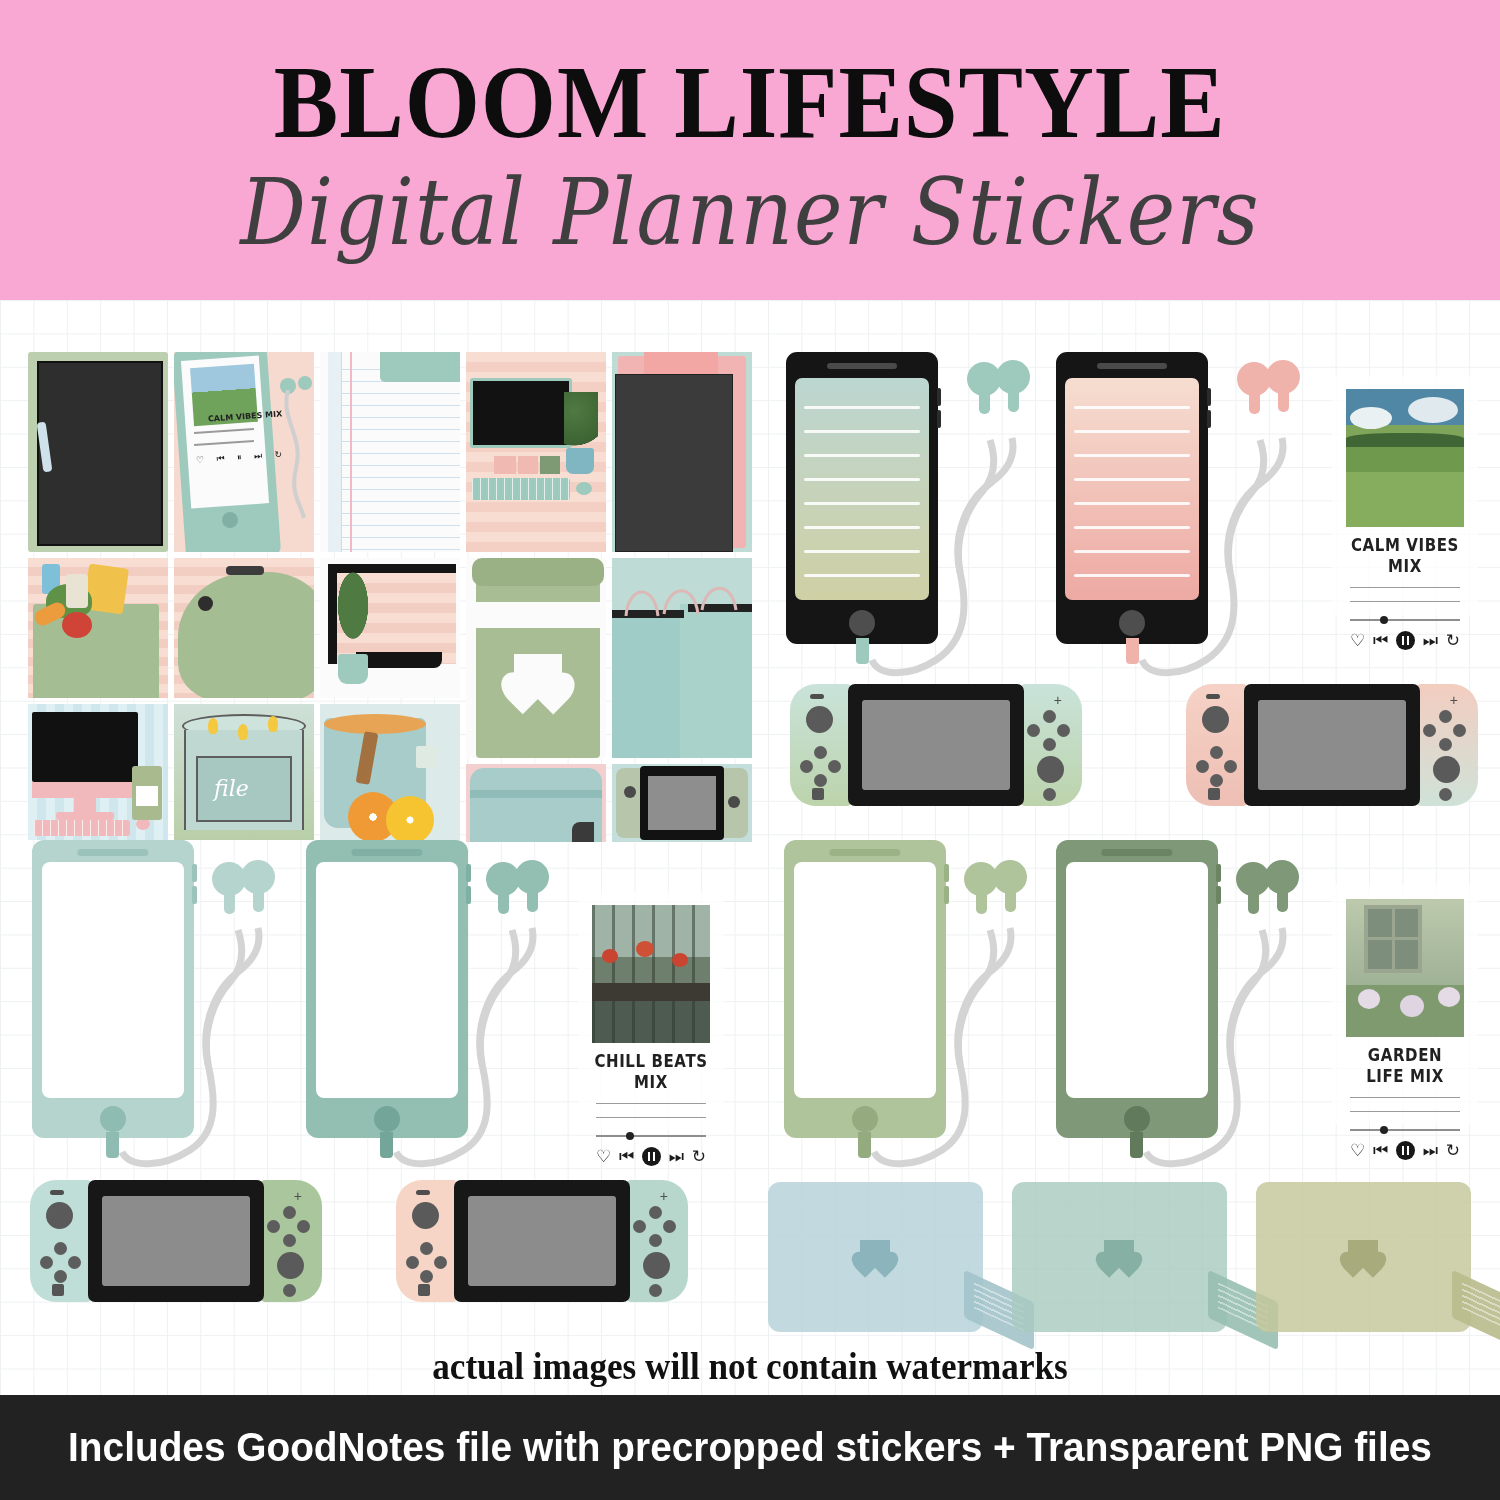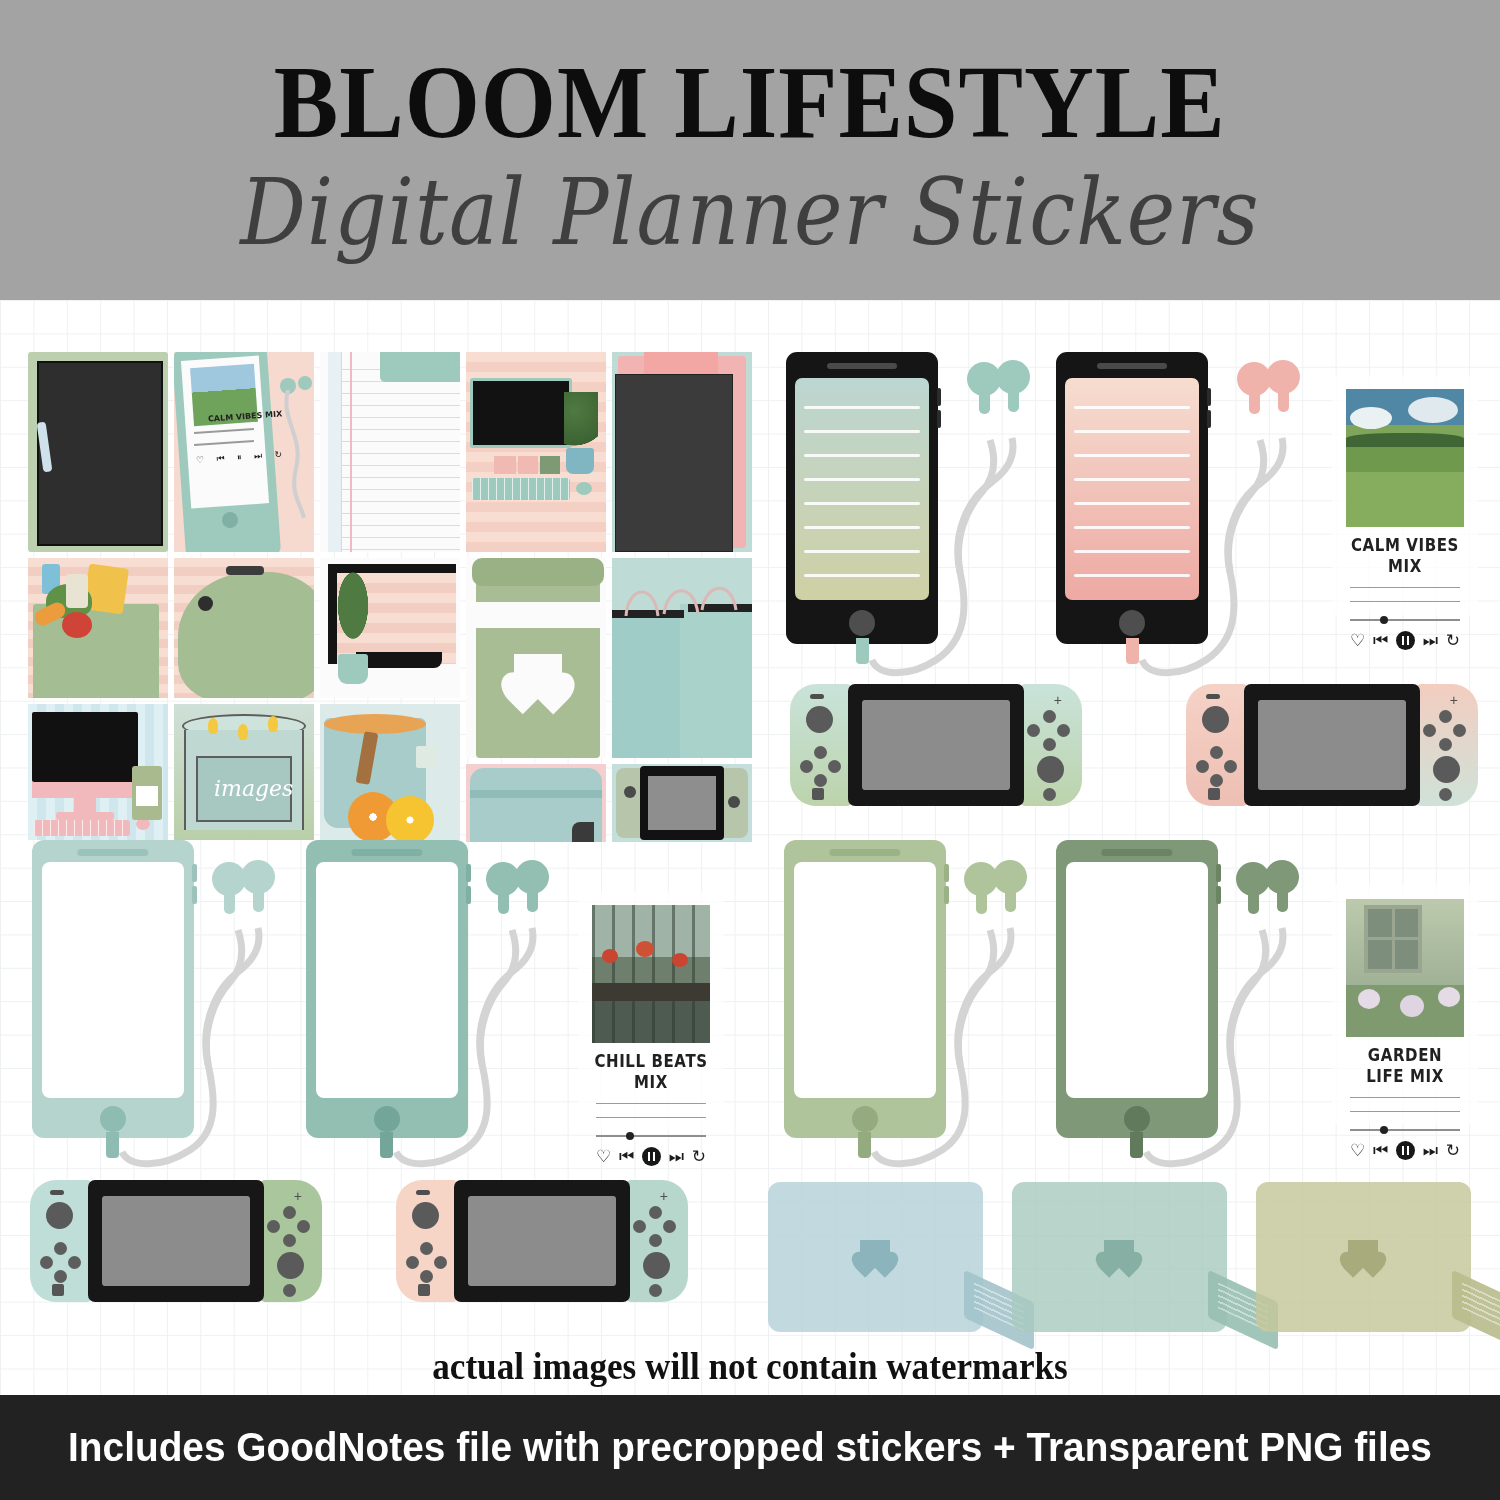--- a/index.html
+++ b/index.html
@@ -7,21 +7,21 @@
   body {
     font-family: "Liberation Sans", sans-serif;
     background: #ffffff;
     overflow: hidden;
     position: relative;
   }
 
   
   .header {
     position: absolute; left: 0; top: 0; width: 1500px; height: 300px;
-    background: #a3a3a3;
+    background: #f9a8d4;
     display: flex; flex-direction: column;
     align-items: center; justify-content: center;
   }
   .title-main {
     font-family: "Liberation Serif", serif;
     font-weight: bold;
     font-size: 104px;
     letter-spacing: 1px;
     color: #0d0d0d;
     line-height: 1;
@@ -259,21 +259,21 @@
       <div style="position:absolute;left:6px;top:116px;width:96px;height:16px;background:#f2b9bd;border-radius:3px;background-image:repeating-linear-gradient(to right,rgba(255,255,255,.75) 0 1px,transparent 1px 8px);"></div>
       <div style="position:absolute;left:108px;top:114px;width:14px;height:12px;border-radius:50%;background:#f2b9bd;"></div>
       <div style="position:absolute;left:104px;top:62px;width:30px;height:54px;background:#a9ba8f;border-radius:3px;"></div>
       <div style="position:absolute;left:108px;top:82px;width:22px;height:20px;background:#fff;"></div>
     </div>
     <div class="gcell" style="left:146px;top:352px;width:140px;height:136px;">
       <div class="inner" style="background:linear-gradient(#cfe0d8,#b9cfa8);"></div>
       <div style="position:absolute;left:8px;top:10px;width:124px;height:24px;border:2px solid #5d5d5d;border-radius:50%;background:#cfe3dd;"></div>
       <div style="position:absolute;left:10px;top:26px;width:120px;height:100px;background:#bfd8d2;border-left:2px solid #5d5d5d;border-right:2px solid #5d5d5d;"></div>
       <div style="position:absolute;left:22px;top:52px;width:96px;height:66px;background:#a7c8c1;border:2px solid #5d5d5d;"></div>
-      <div style="position:absolute;left:40px;top:72px;font-family:'DejaVu Serif',serif;font-style:italic;font-size:22px;color:#fff;">images</div>
+      <div style="position:absolute;left:40px;top:72px;font-family:'DejaVu Serif',serif;font-style:italic;font-size:22px;color:#fff;">file</div>
       <div style="position:absolute;left:34px;top:14px;width:10px;height:16px;border-radius:50% 50% 40% 40%;background:#f5c93f;"></div>
       <div style="position:absolute;left:64px;top:20px;width:10px;height:16px;border-radius:50% 50% 40% 40%;background:#f5c93f;"></div>
       <div style="position:absolute;left:94px;top:12px;width:10px;height:16px;border-radius:50% 50% 40% 40%;background:#f5c93f;"></div>
     </div>
     <div class="gcell" style="left:292px;top:352px;width:140px;height:136px;">
       <div class="inner" style="background:#ddeaea;"></div>
       <div style="position:absolute;left:4px;top:14px;width:102px;height:110px;background:#a7ccc9;border-radius:6px 6px 14px 14px;"></div>
       <div style="position:absolute;left:4px;top:10px;width:102px;height:20px;background:#e8a455;border-radius:50%;"></div>
       <div style="position:absolute;left:40px;top:28px;width:14px;height:52px;background:#a3703f;border-radius:3px;transform:rotate(10deg);"></div>
       <div style="position:absolute;left:96px;top:42px;width:22px;height:22px;background:#dfeae3;border-radius:2px;"></div>

